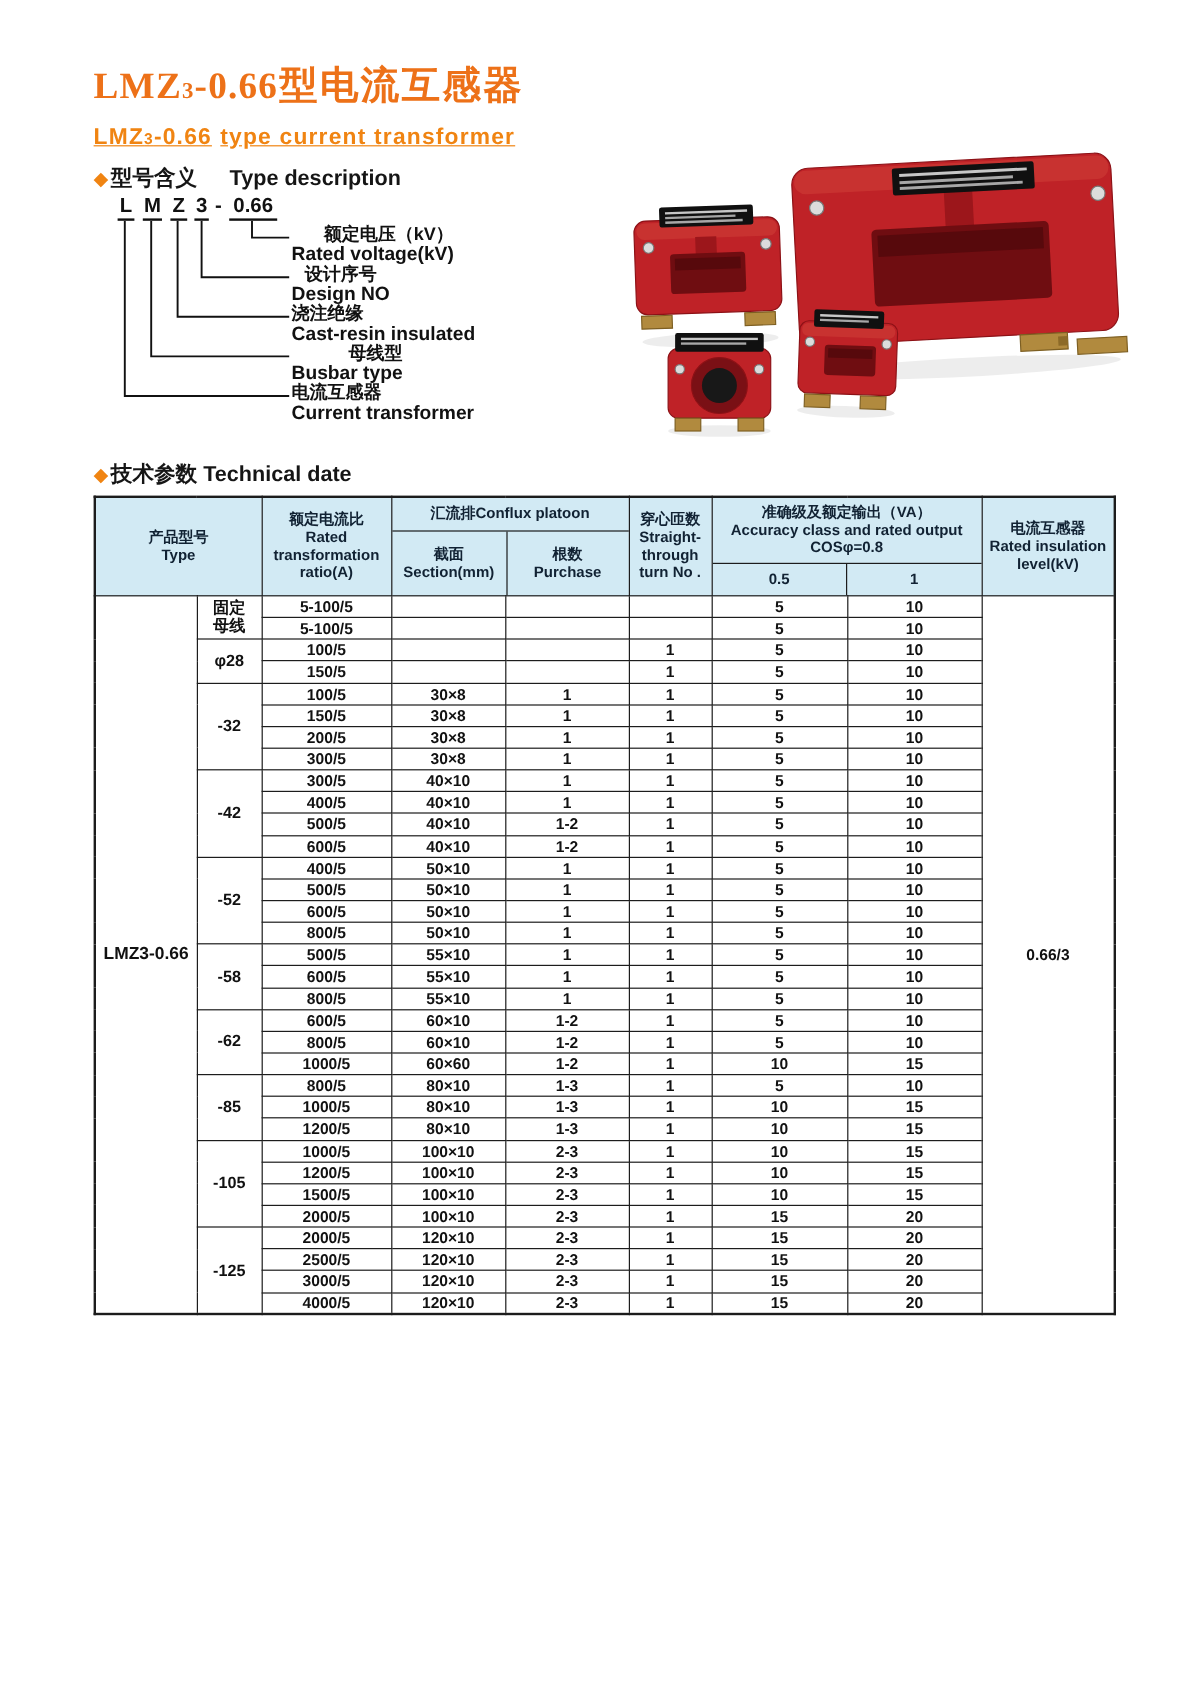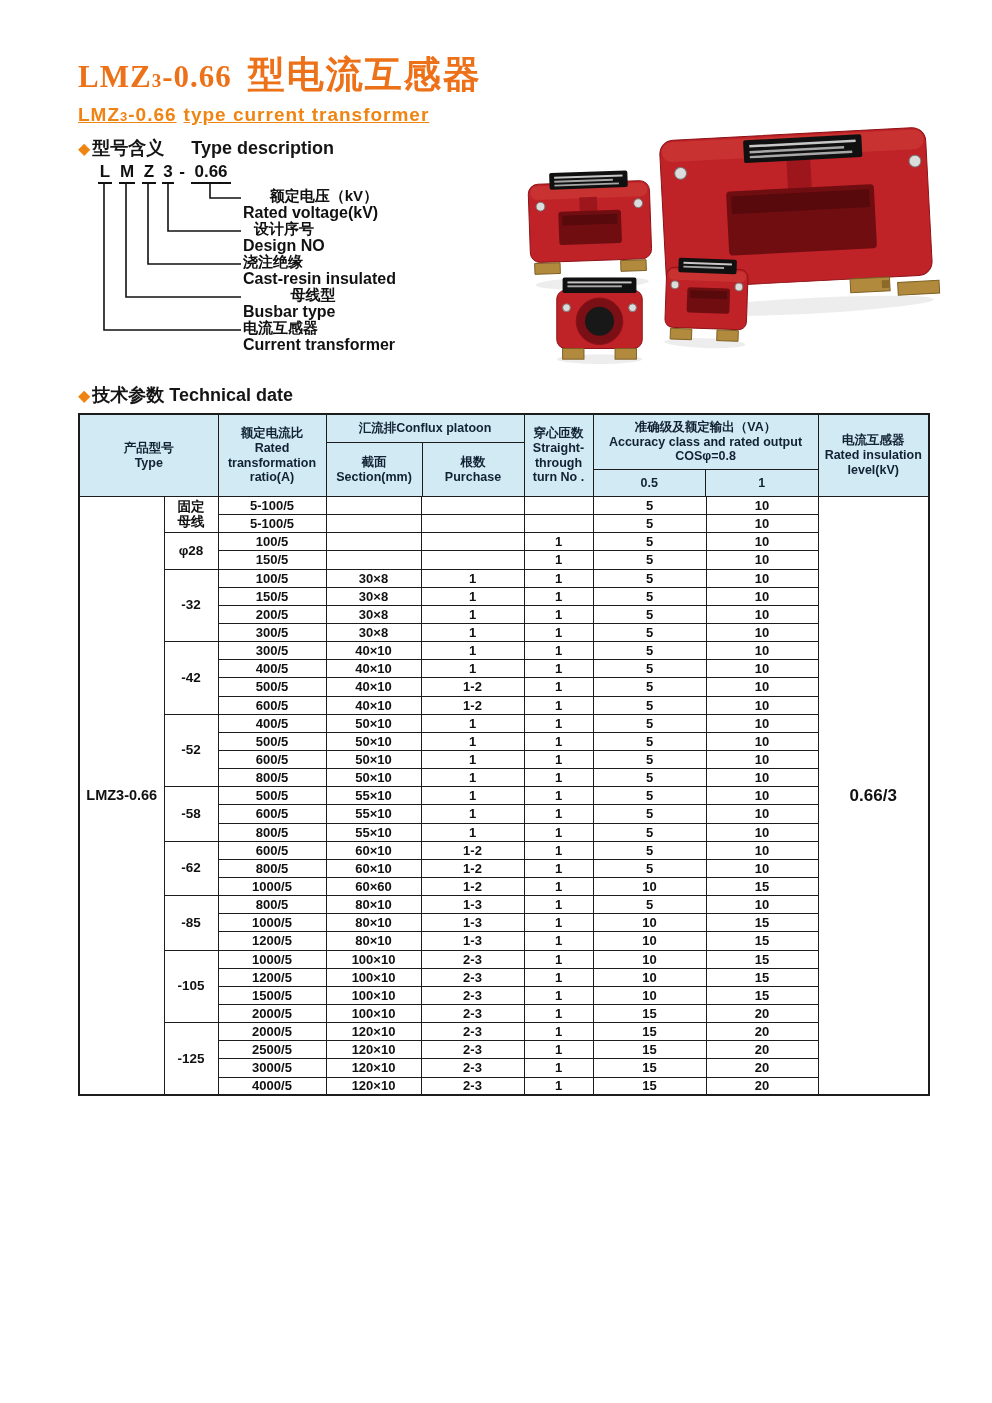--- a/index.html
+++ b/index.html
@@ -11,21 +11,21 @@
     --watermark_gray:#c6c6c6;
   }
   *{margin:0;padding:0;box-sizing:border-box;}
   body{background:#e9e9e9;font-family:"Liberation Sans","DejaVu Sans",sans-serif;}
   .page{position:relative;width:992px;height:1403px;background:#ffffff;margin:0 auto;overflow:hidden;}
 
   
   .title{position:absolute;left:78px;top:50px;color:var(--title_orange);font-weight:bold;white-space:nowrap;}
   .title .t-model{font-family:"Liberation Serif","DejaVu Serif",serif;font-size:31px;letter-spacing:1px;}
   .title .t-model .sub{font-size:19px;}
-  .title .t-cn{font-size:37px;margin-left:16px;letter-spacing:2px;}
+  .title .t-cn{font-size:32px;margin-left:1px;letter-spacing:2px;}
   .subtitle{position:absolute;left:78px;top:104px;color:var(--accent_orange);font-weight:bold;font-size:19px;letter-spacing:1px;white-space:nowrap;text-decoration:underline;}
   .subtitle .sub{font-size:13px;}
   .subtitle .word-gap{margin-left:7px;}
 
   .section-heading{position:absolute;left:78px;font-weight:bold;font-size:18px;color:#151515;white-space:nowrap;}
   .section-heading .diamond{color:var(--accent_orange);font-size:16px;margin-right:2px;}
   .heading-type{top:136px;}
   .heading-tech{top:383px;}
 
   
@@ -52,21 +52,21 @@
   .split-top.h55 span{display:block;}
   .split-row{flex:1;display:flex;}
   .split-cell{display:flex;flex-direction:column;align-items:center;justify-content:center;flex:1;}
   .split-cell + .split-cell{border-left:1px solid var(--table_border);}
   .split-cell.w95{flex:0 0 95px;}
   .split-cell span{display:block;}
 
   .tech-table tbody td{height:18.15px;text-align:center;vertical-align:middle;font-weight:bold;font-size:13px;line-height:1;color:#111;background:#fff;}
   .tech-table td.model-cell{font-size:14.5px;letter-spacing:0;}
   .tech-table td.group-cell{font-size:13.5px;line-height:1.05;}
-  .tech-table td.insulation-cell{font-size:17px;}
+  .tech-table td.insulation-cell{font-size:13px;}
 
   
   .watermark{position:absolute;left:694px;top:686px;font-family:"DejaVu Sans Mono","Liberation Mono",monospace;font-size:23px;color:var(--watermark_gray);letter-spacing:6px;white-space:nowrap;}
 </style>
 </head>
 <body>
 
 <div class="page">
 
   <div class="title">

